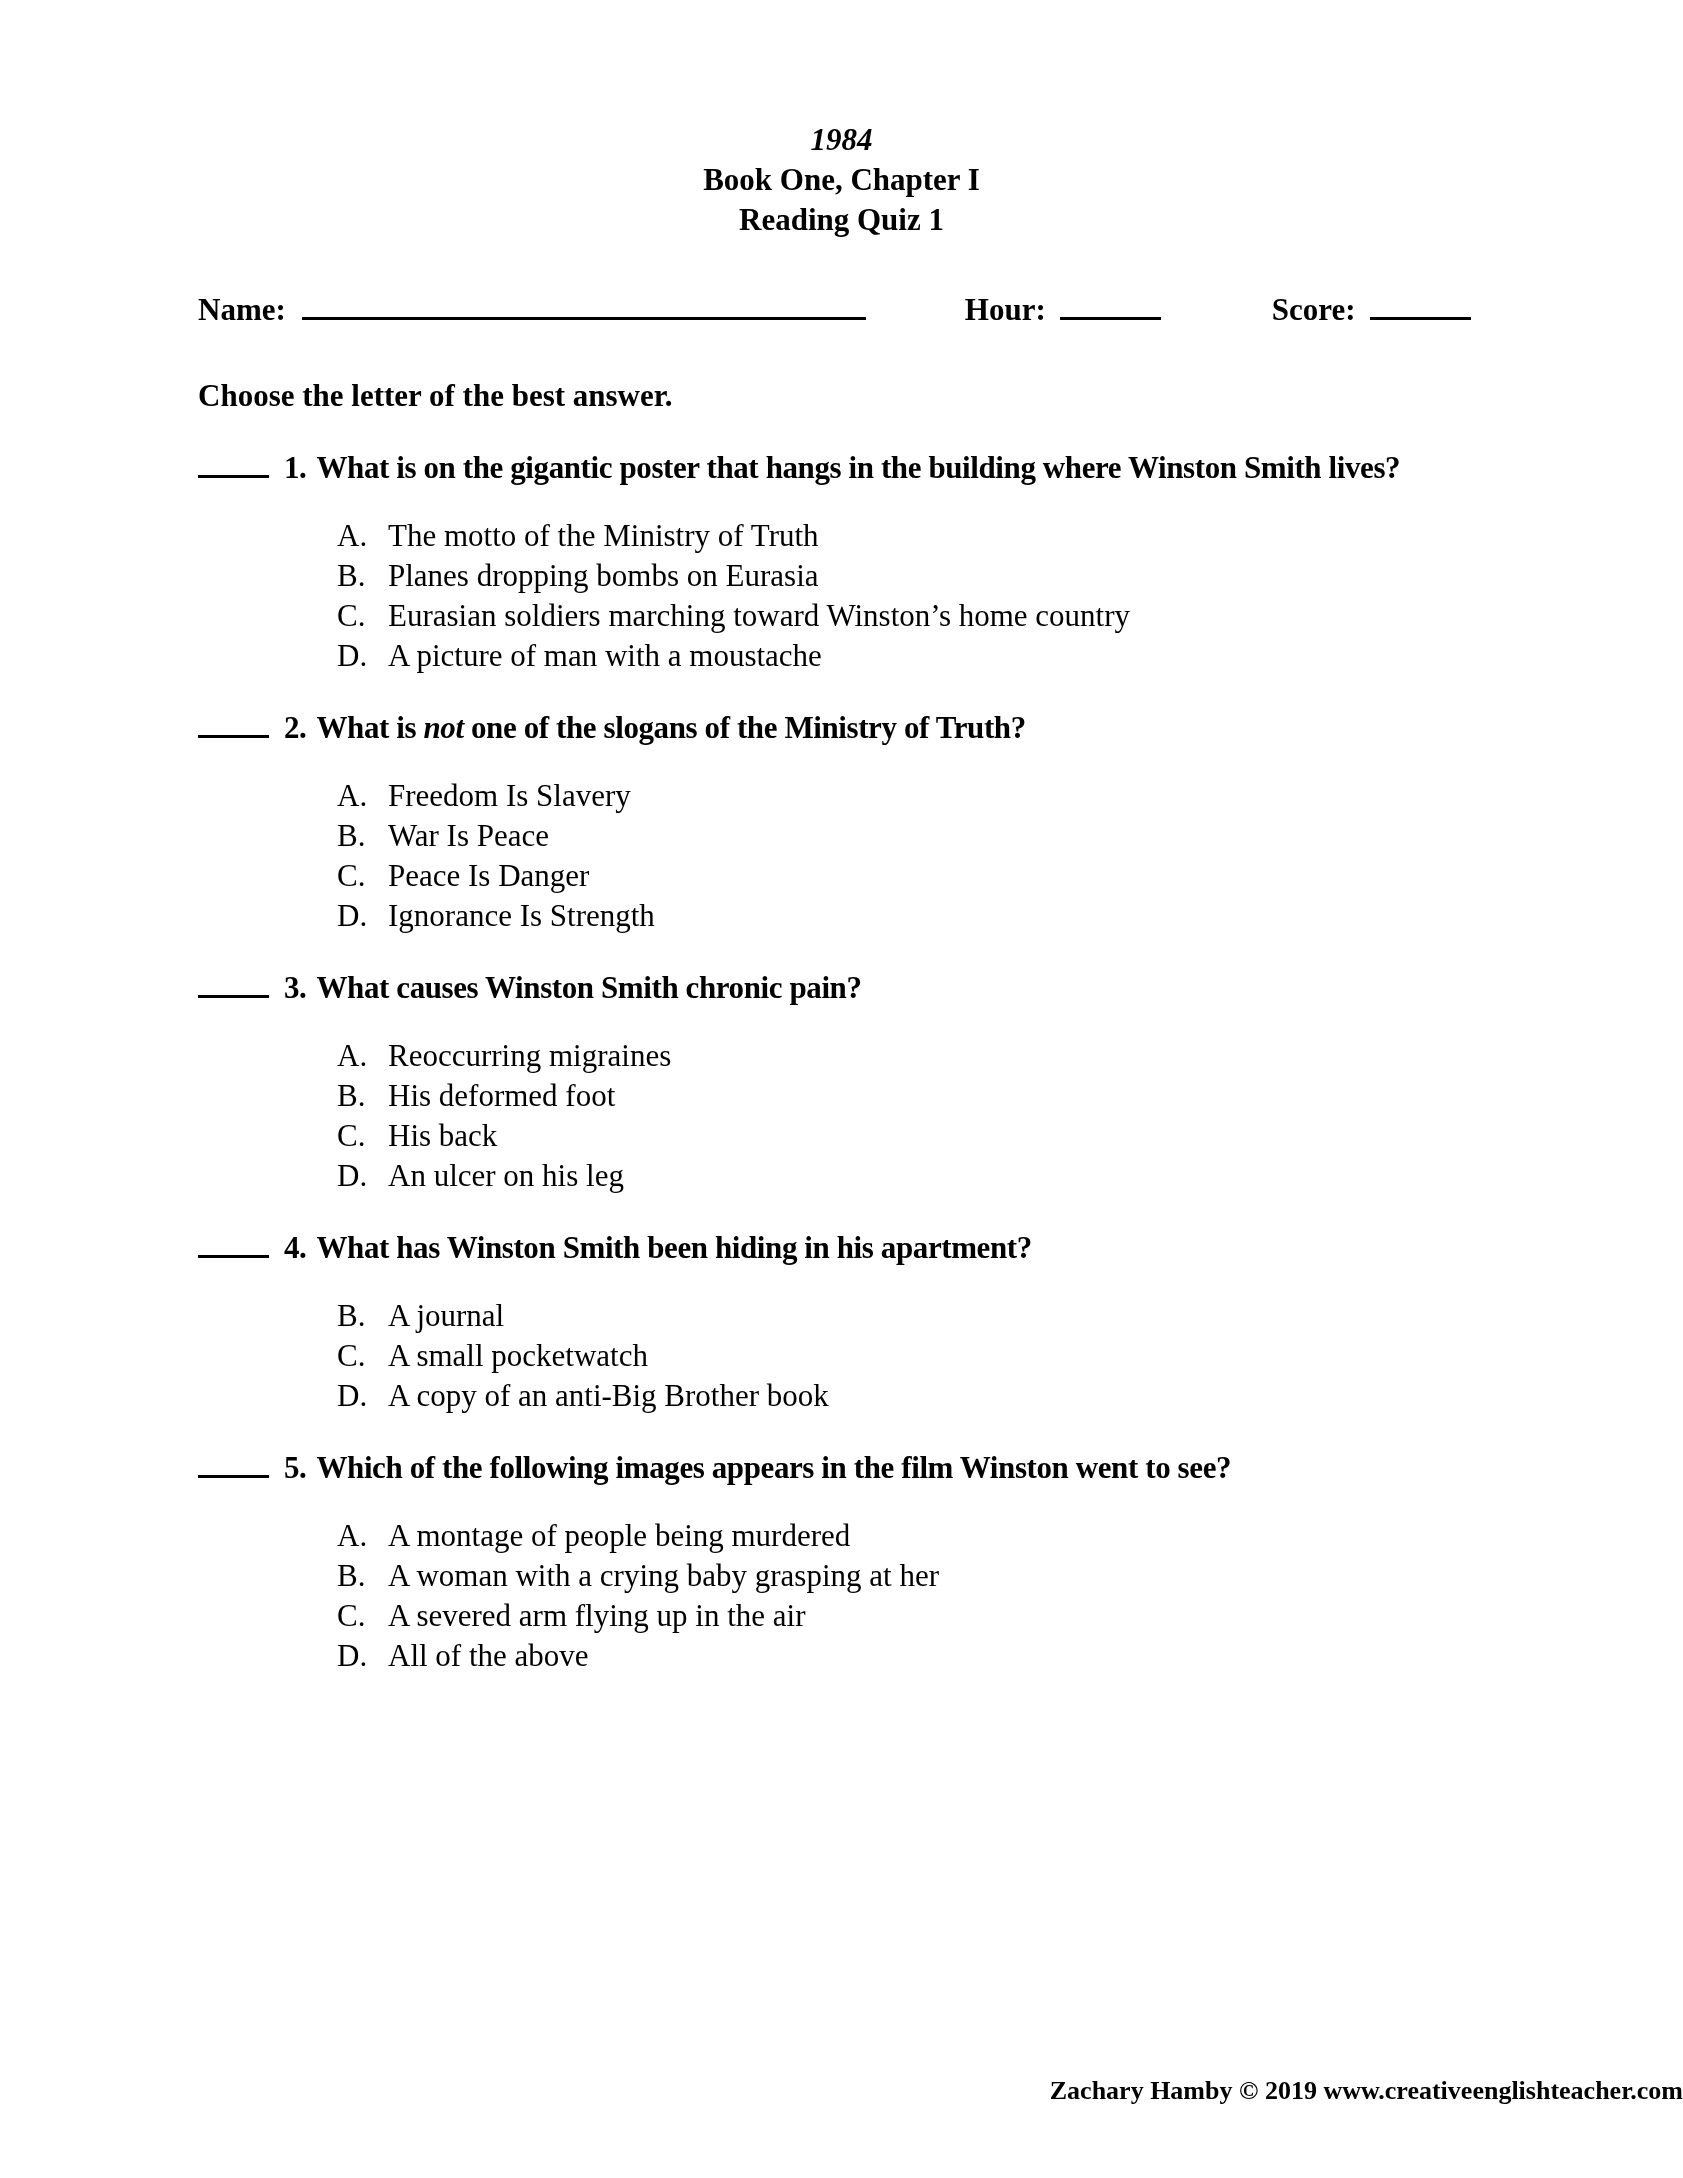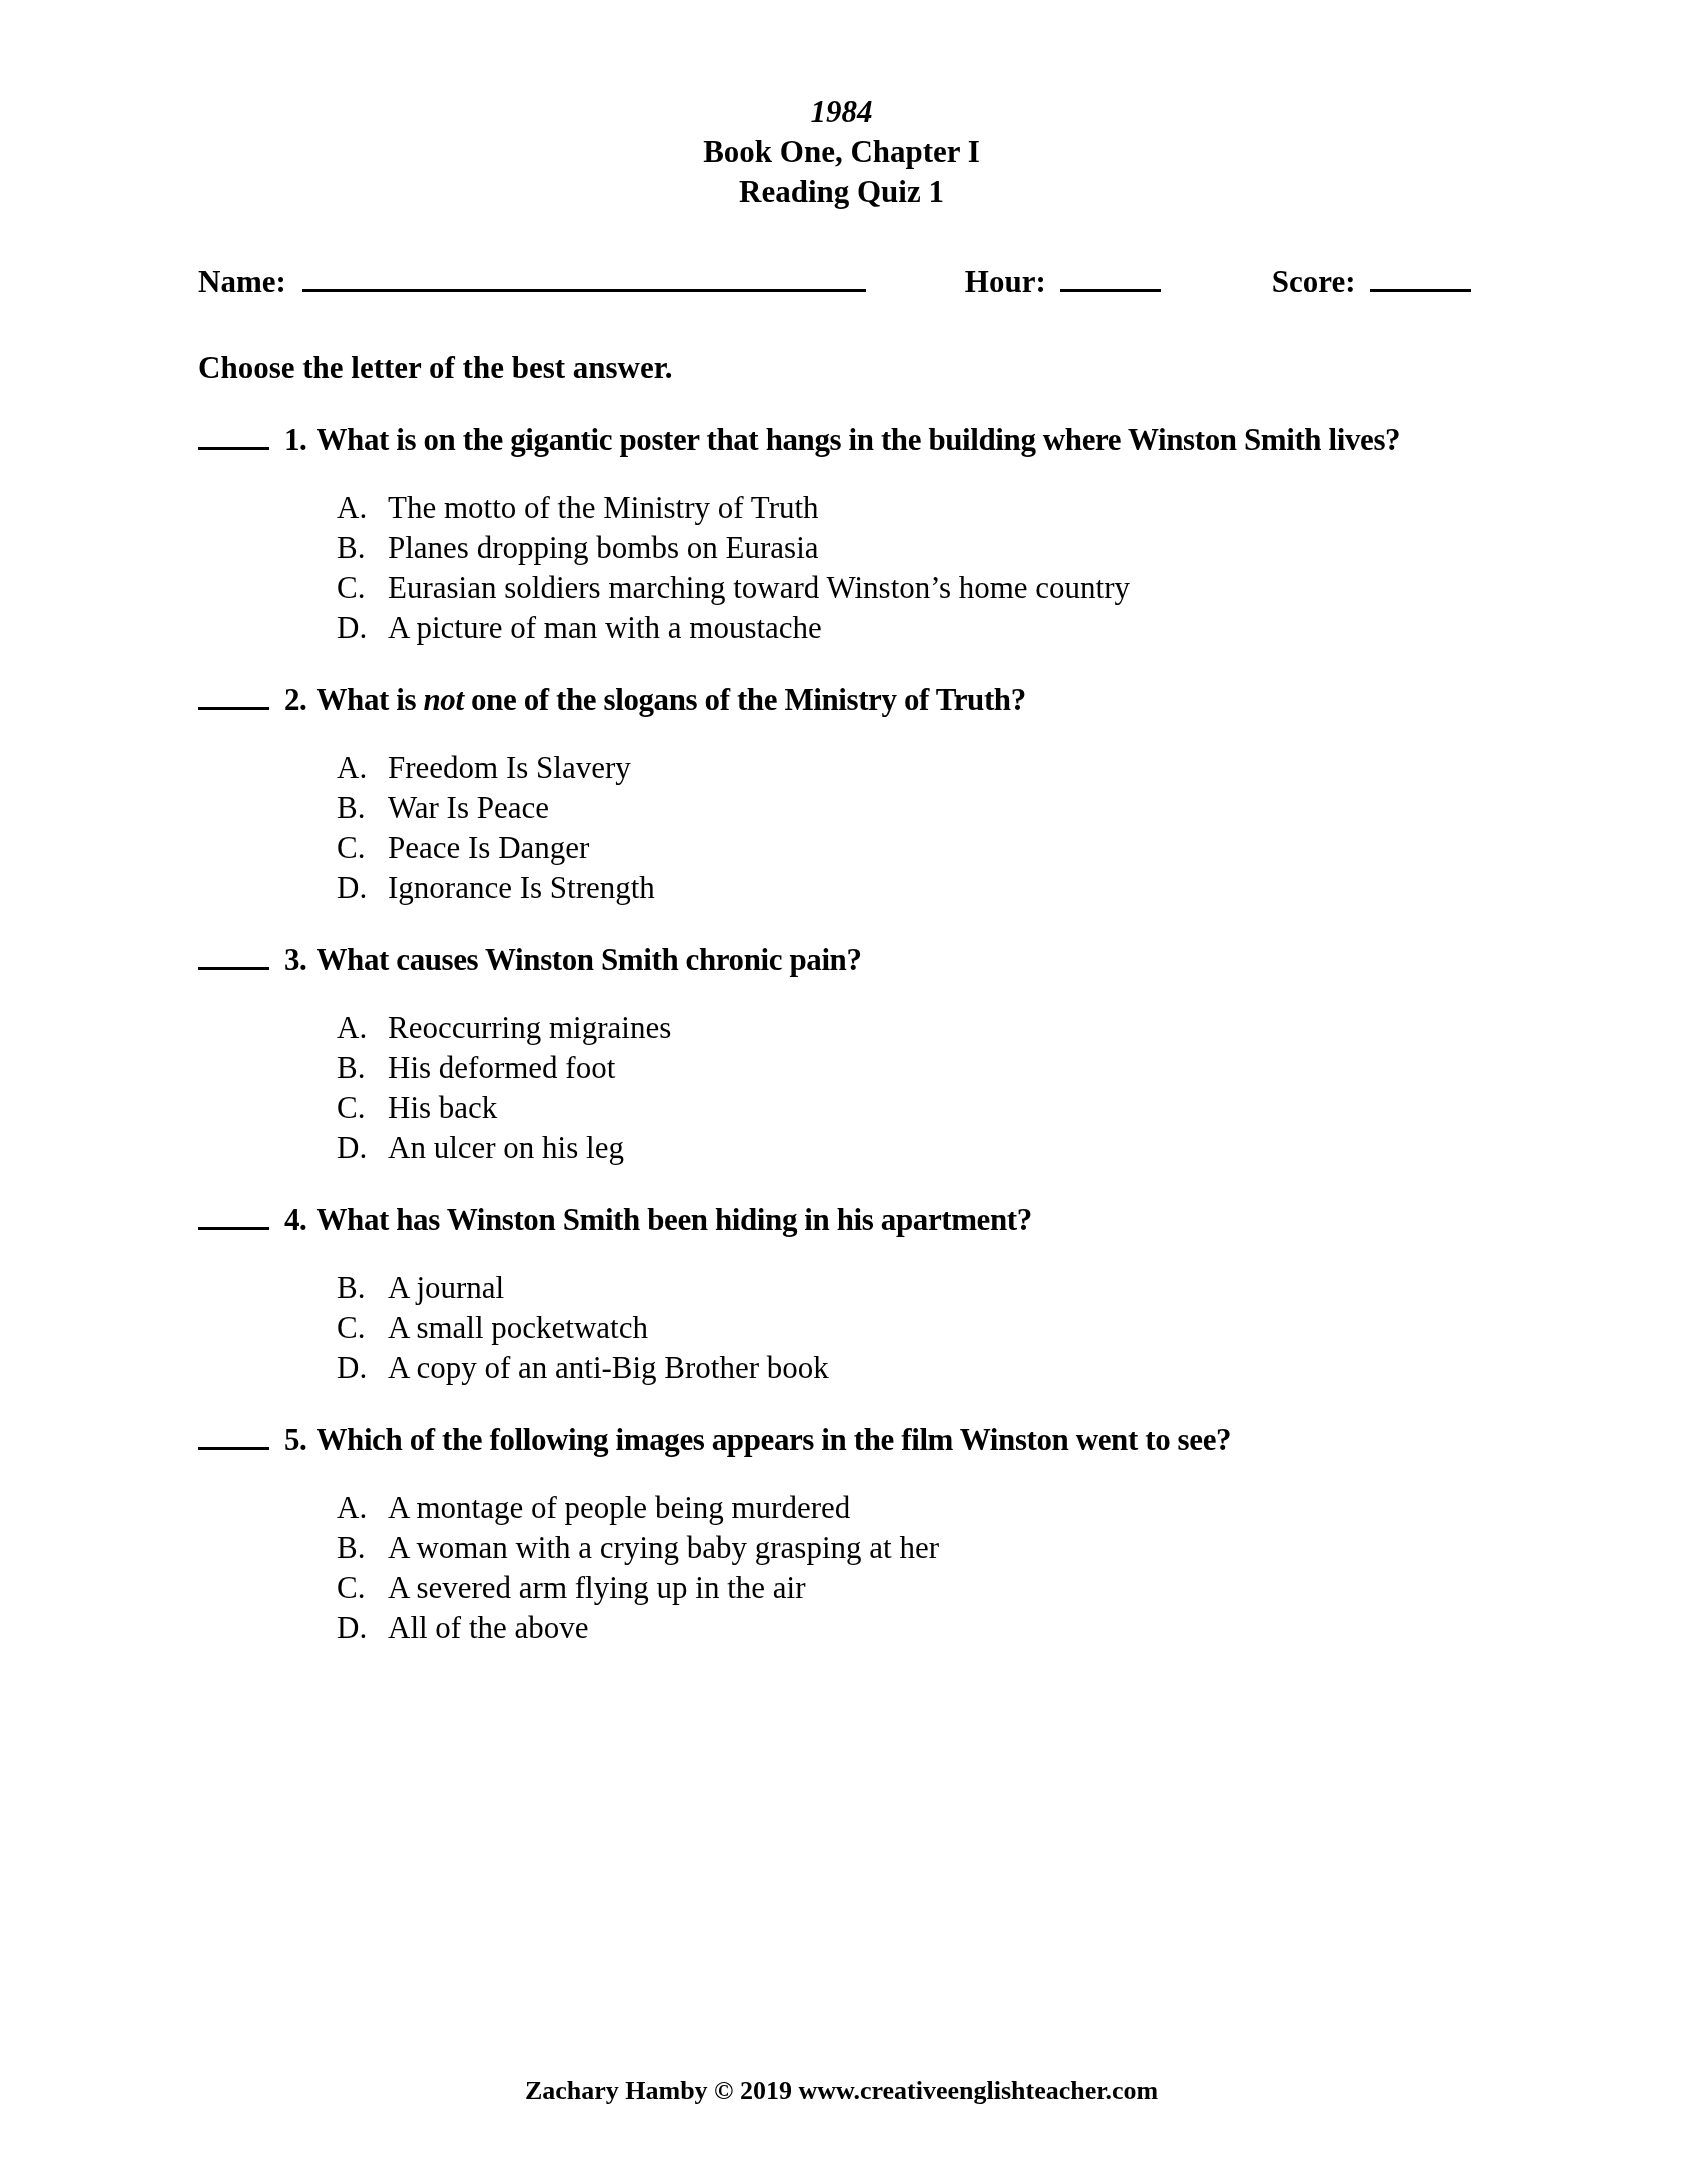--- a/index.html
+++ b/index.html
@@ -10,21 +10,21 @@
     background: #ffffff;
     color: #000000;
     font-family: "Liberation Serif", "DejaVu Serif", serif;
     font-size: 31px;
     line-height: 40px;
     box-sizing: border-box;
     overflow: hidden;
   }
 
   
-  .doc-header { padding-top: 92px; text-align: center; font-weight: bold; }
+  .doc-header { padding-top: 120px; text-align: center; font-weight: bold; }
   .title-book { font-style: italic; }
 
   
   .info-row { margin: 50px 0 0 198px; white-space: nowrap; }
   .label { font-weight: bold; }
   .fill-line {
     display: inline-block;
     border-bottom: 3px solid #000;
     height: 26px;
   }
@@ -52,21 +52,21 @@
 
   .options { margin-top: 28px; margin-left: 139px; }
   .olabel { display: inline-block; min-width: 51px; }
 
   
   .doc-footer {
     position: absolute;
     top: 2071px;
     left: 0;
     width: 100%;
-    text-align: center;
+    text-align: right;
     font-weight: bold;
     font-size: 26px;
   }
 </style>
 </head>
 <body>
 
 <div class="page">
 
   <header class="doc-header">

